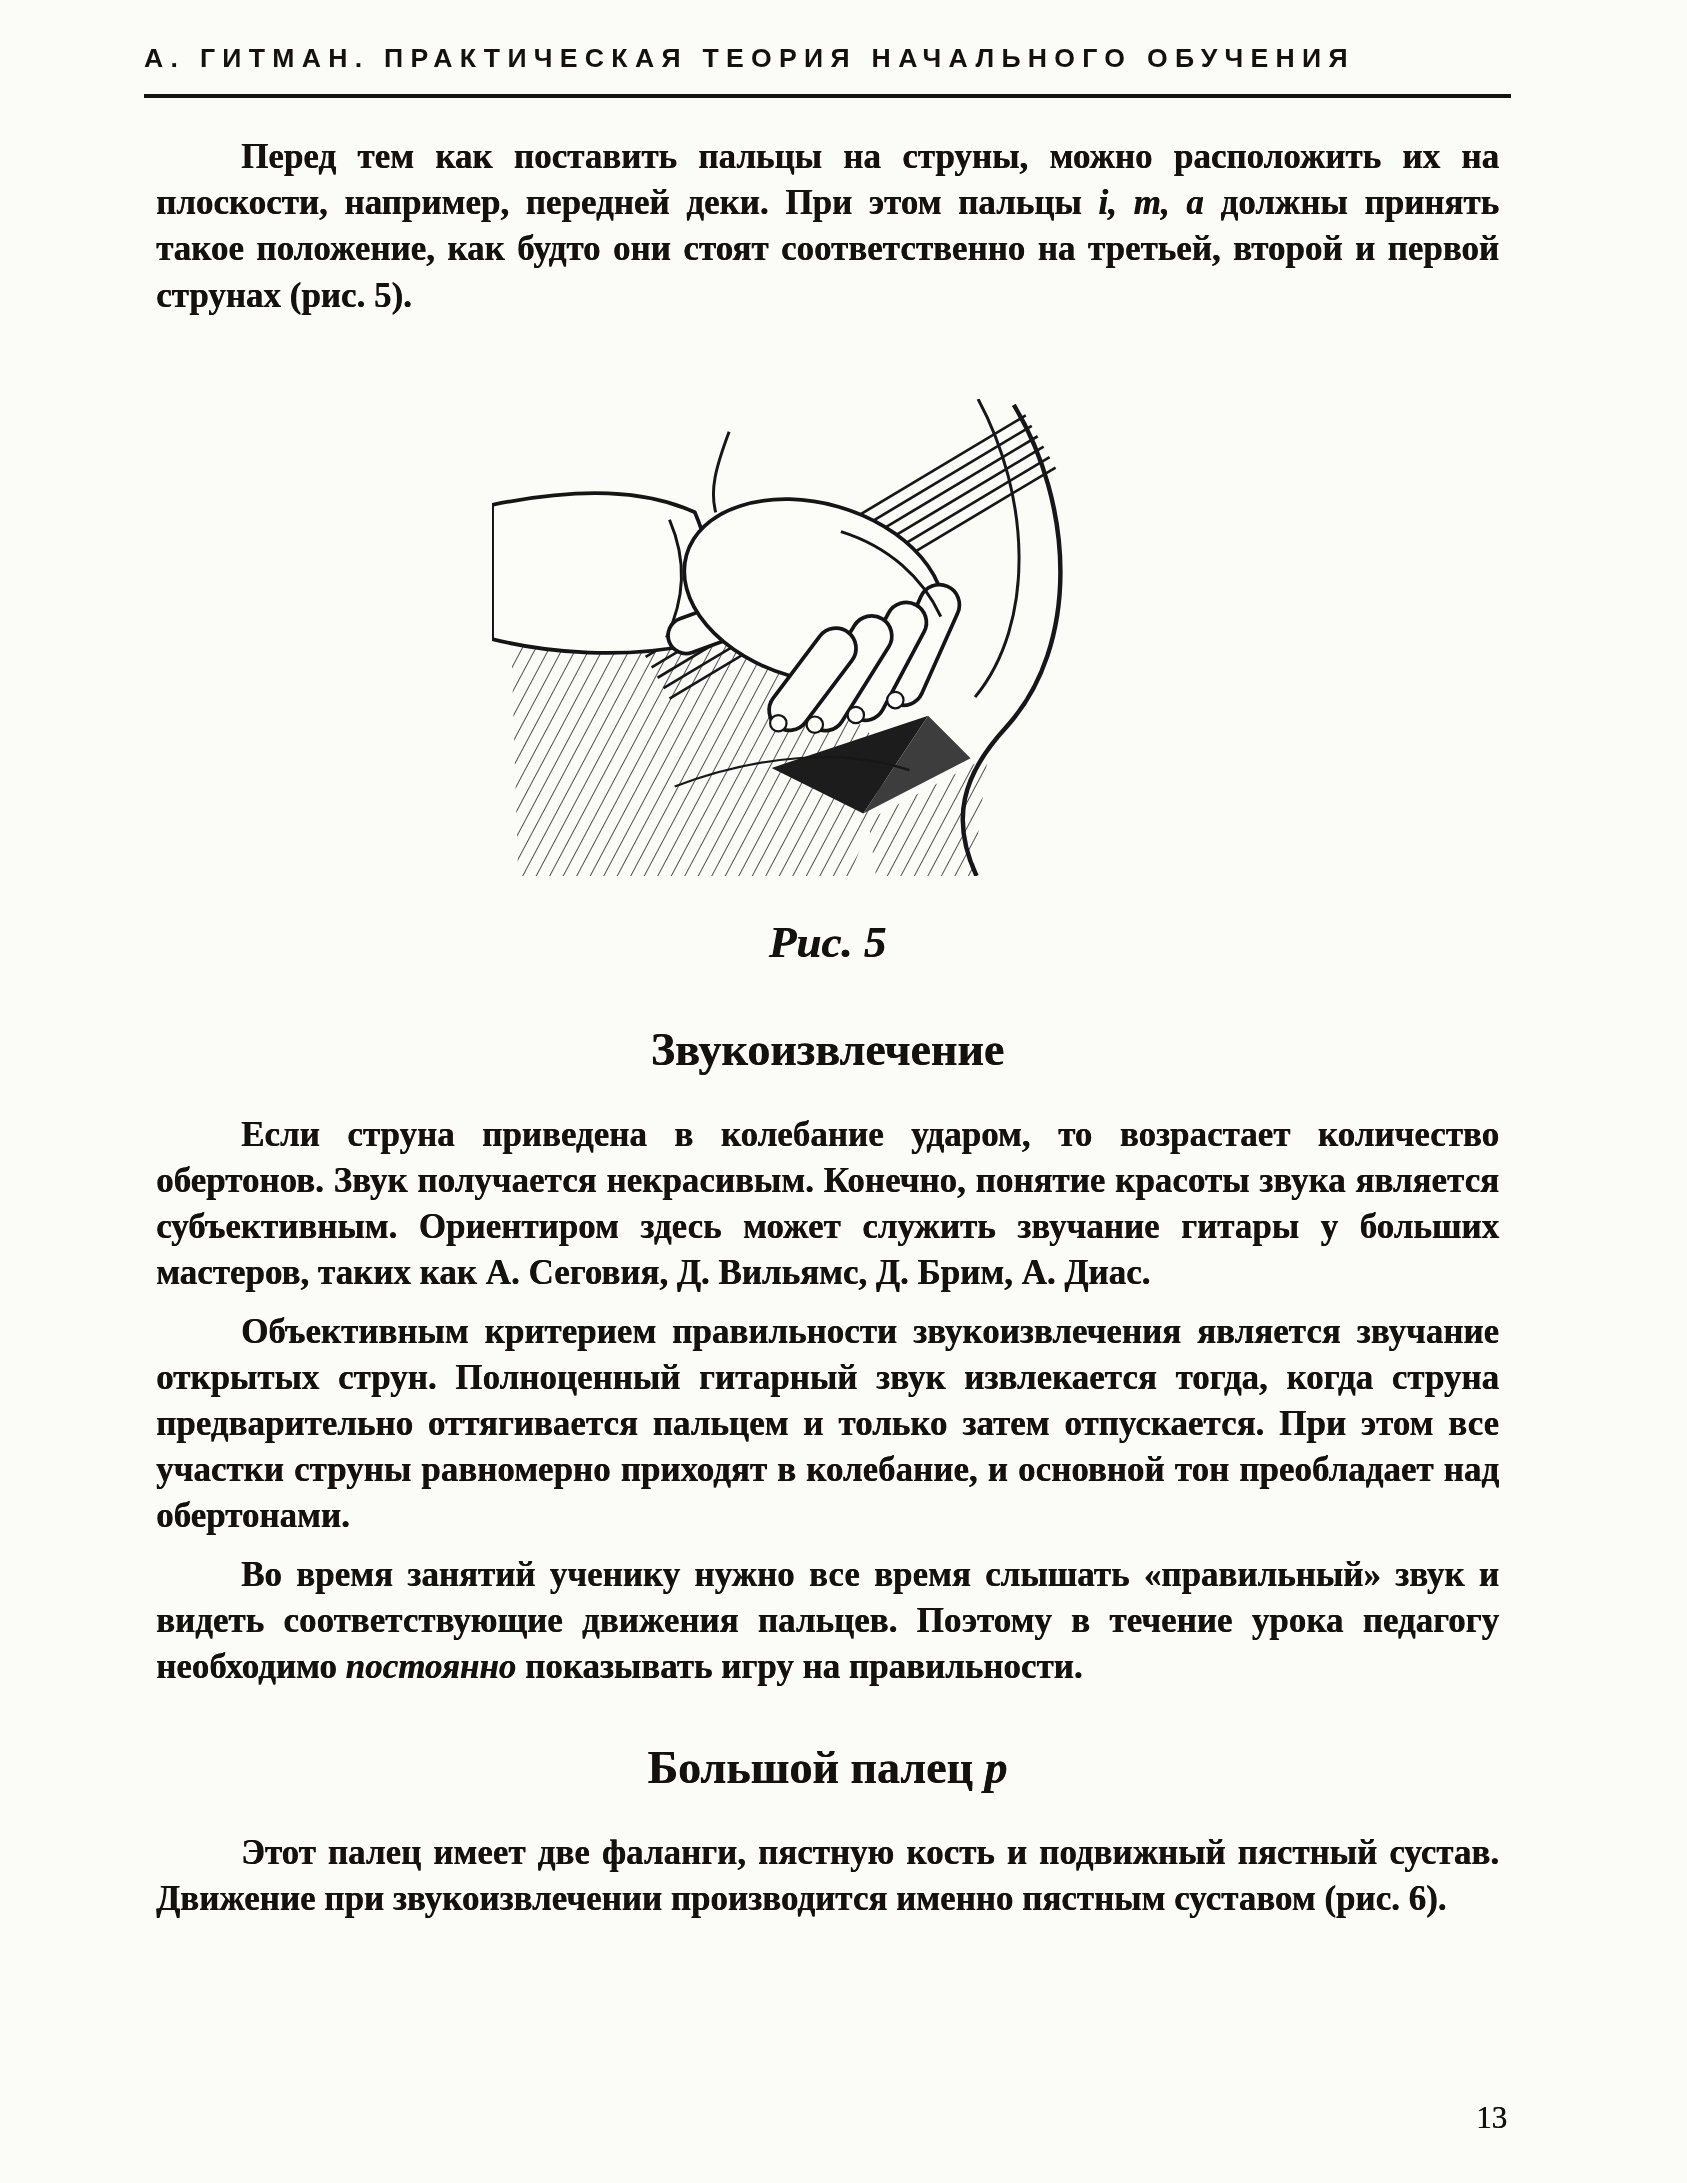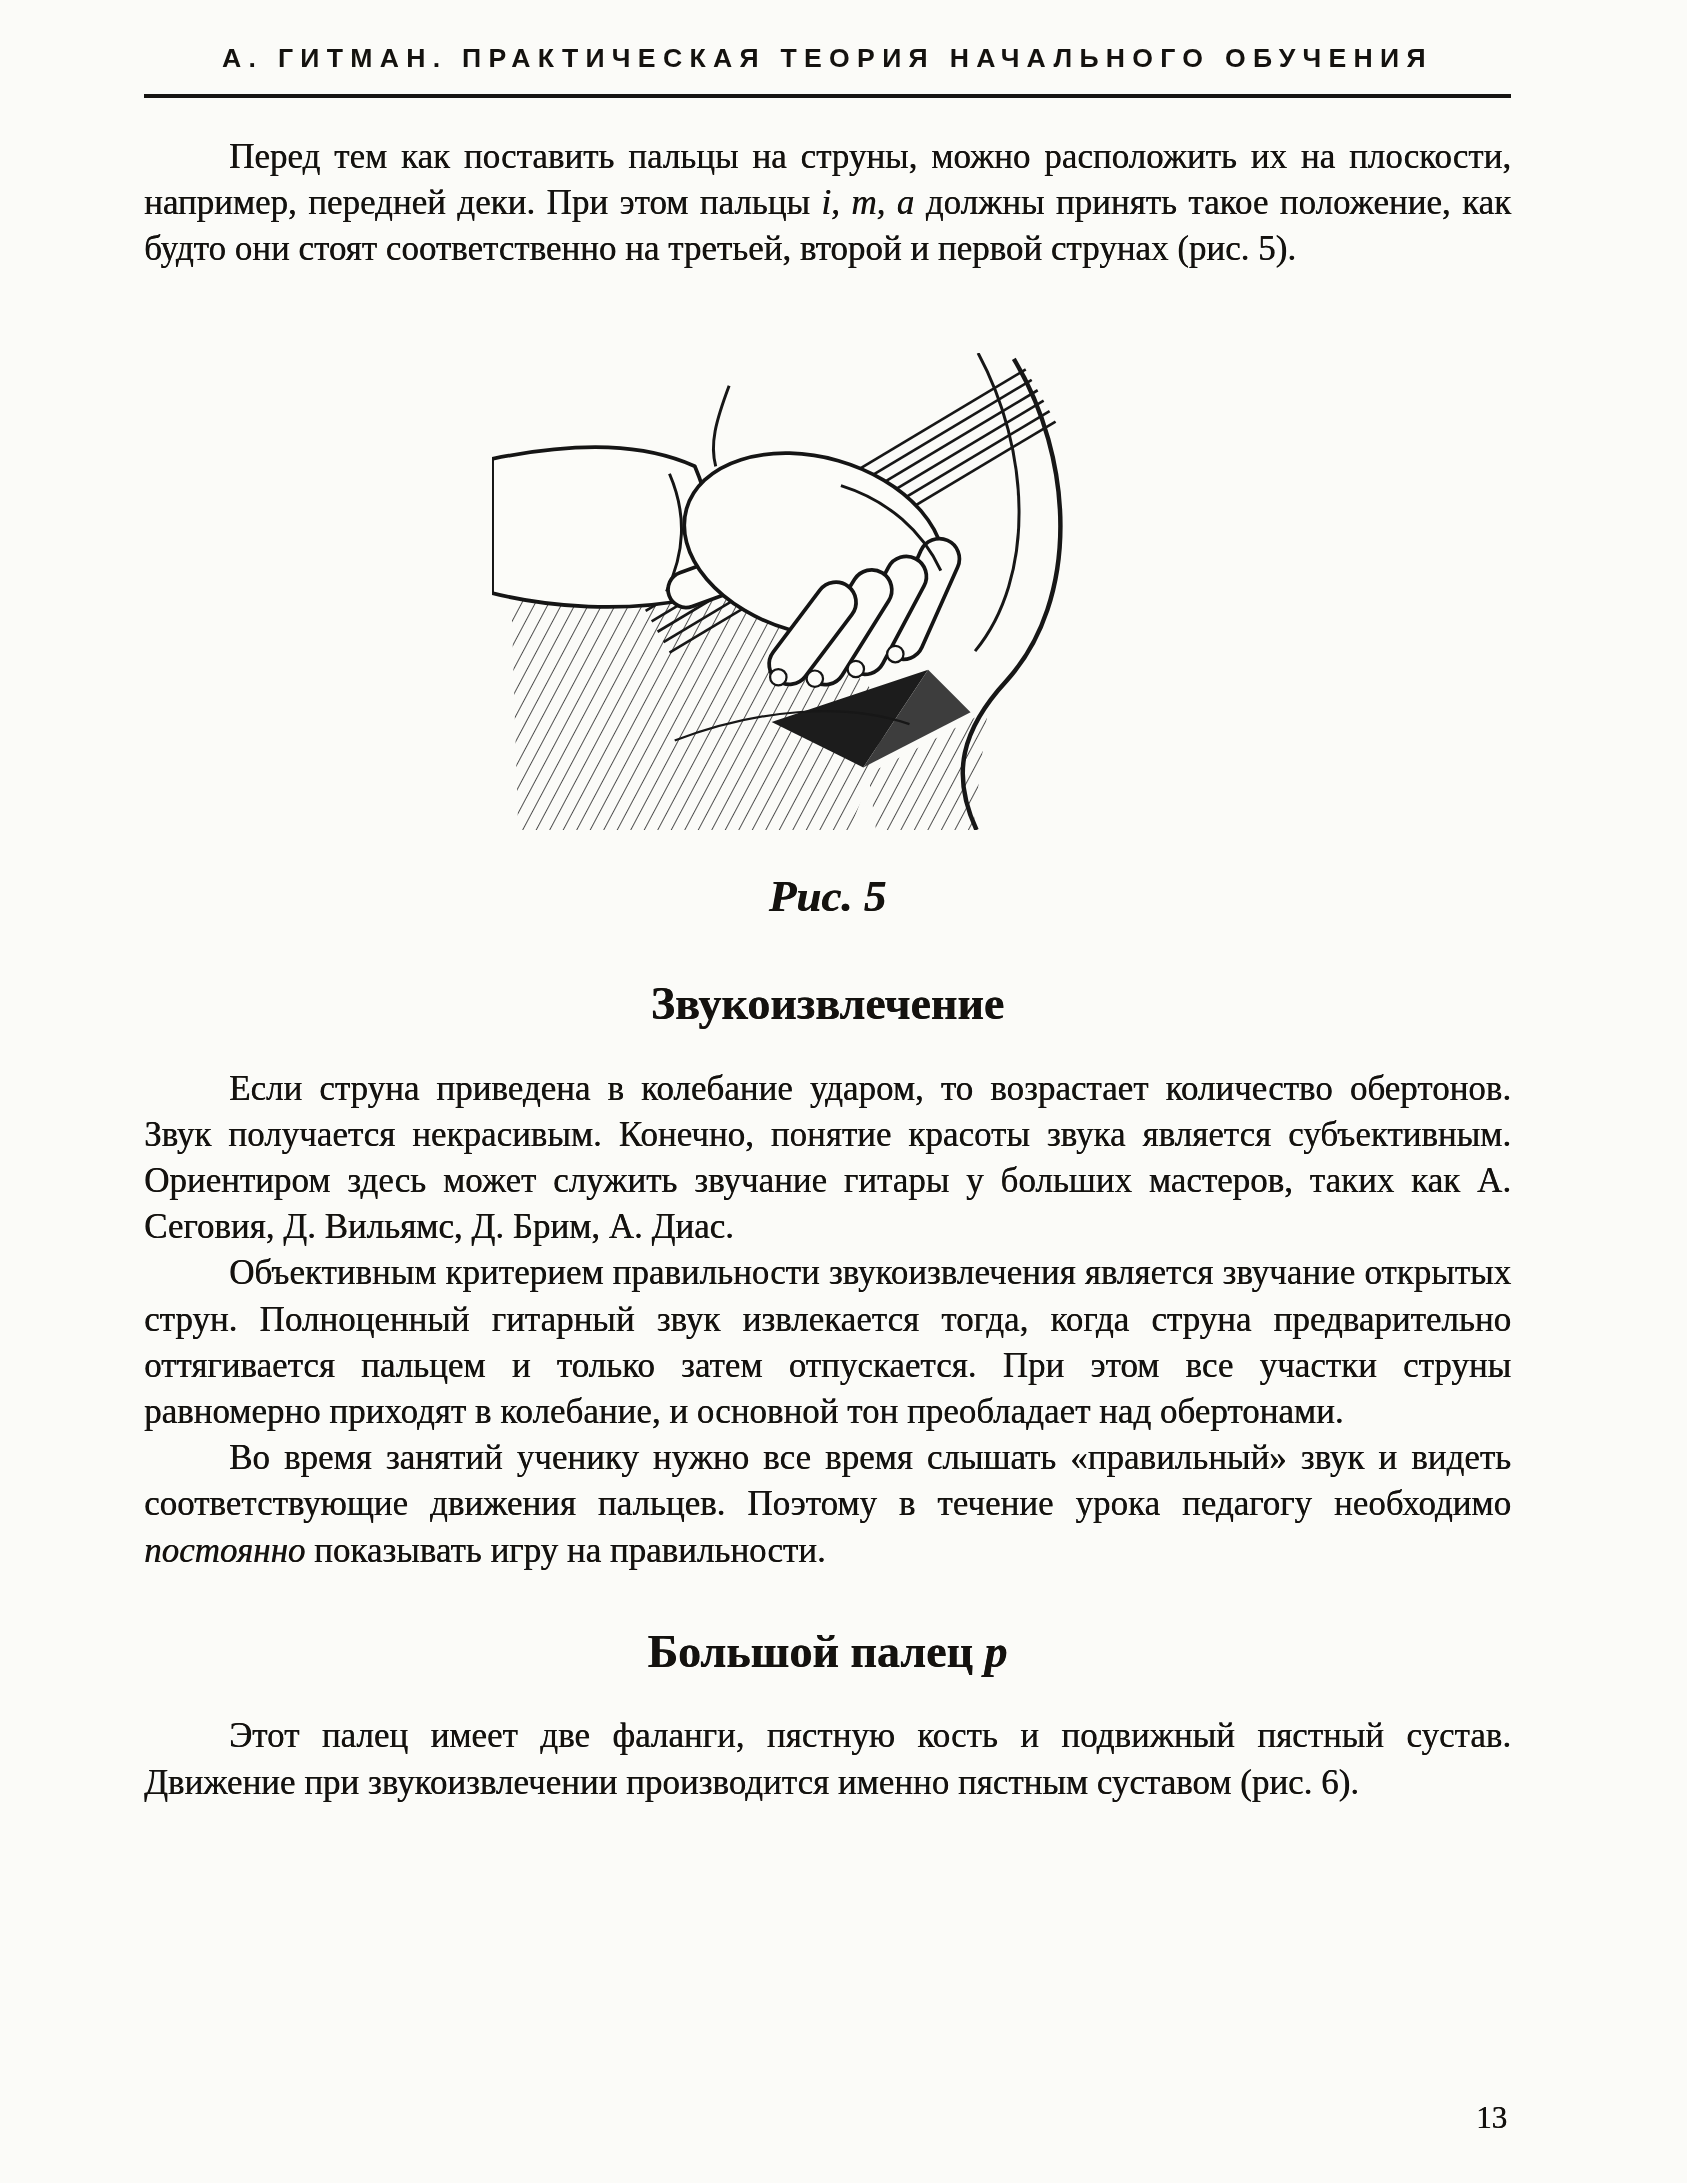--- a/index.html
+++ b/index.html
@@ -9,39 +9,38 @@
     height: 2183px;
     margin: 0 auto;
     background: #fbfbf8;
     box-sizing: border-box;
     padding: 43px 176px 0 144px;
     font-family: "Liberation Serif", serif;
     color: #14120f;
     overflow: hidden;
   }
   .running-head {
-    text-align: center;
     font-family: "Liberation Sans", sans-serif;
     font-weight: bold;
     font-size: 26.6px;
     letter-spacing: 7.3px;
     white-space: nowrap;
   }
   .rule {
     margin-top: 20px;
     border-top: 4.7px solid #161412;
   }
   .body-text {
     margin-top: 36px;
     font-size: 35px;
     line-height: 1.32;
     text-align: justify;
     text-shadow: 0.4px 0 0 currentColor;
   }
-  p.para { margin: 0; text-indent: 85px; }
+  p.para { margin: 12px; text-indent: 85px; font-weight: bold; }
   .em { font-style: italic; }
   .fig { margin: 80px 0 0 0; text-align: center; }
   .fig svg { display: block; margin: 0 auto; }
   .fig-caption {
     margin-top: 37px;
     font-size: 45px;
     font-style: italic;
     font-weight: bold;
     text-align: center;
     text-indent: 0;

